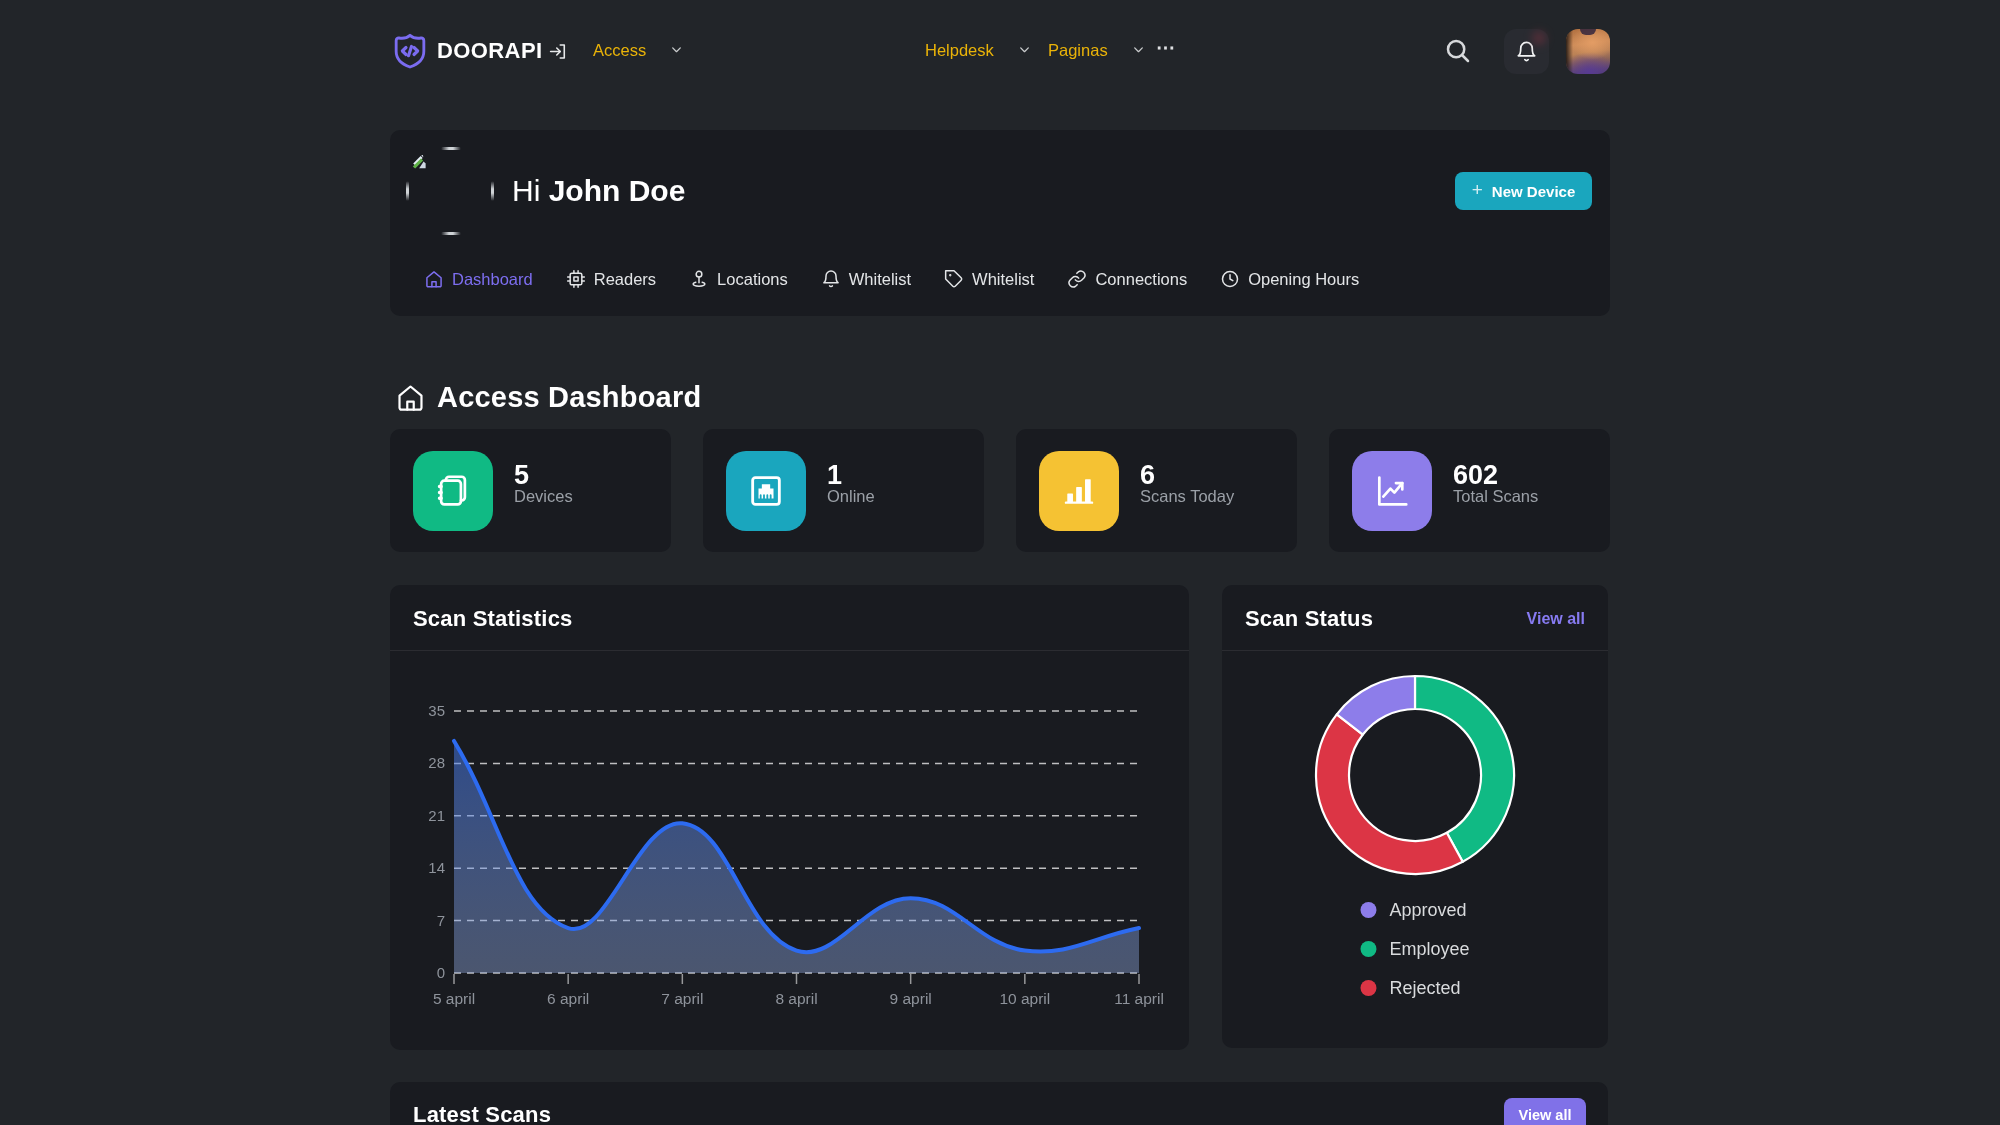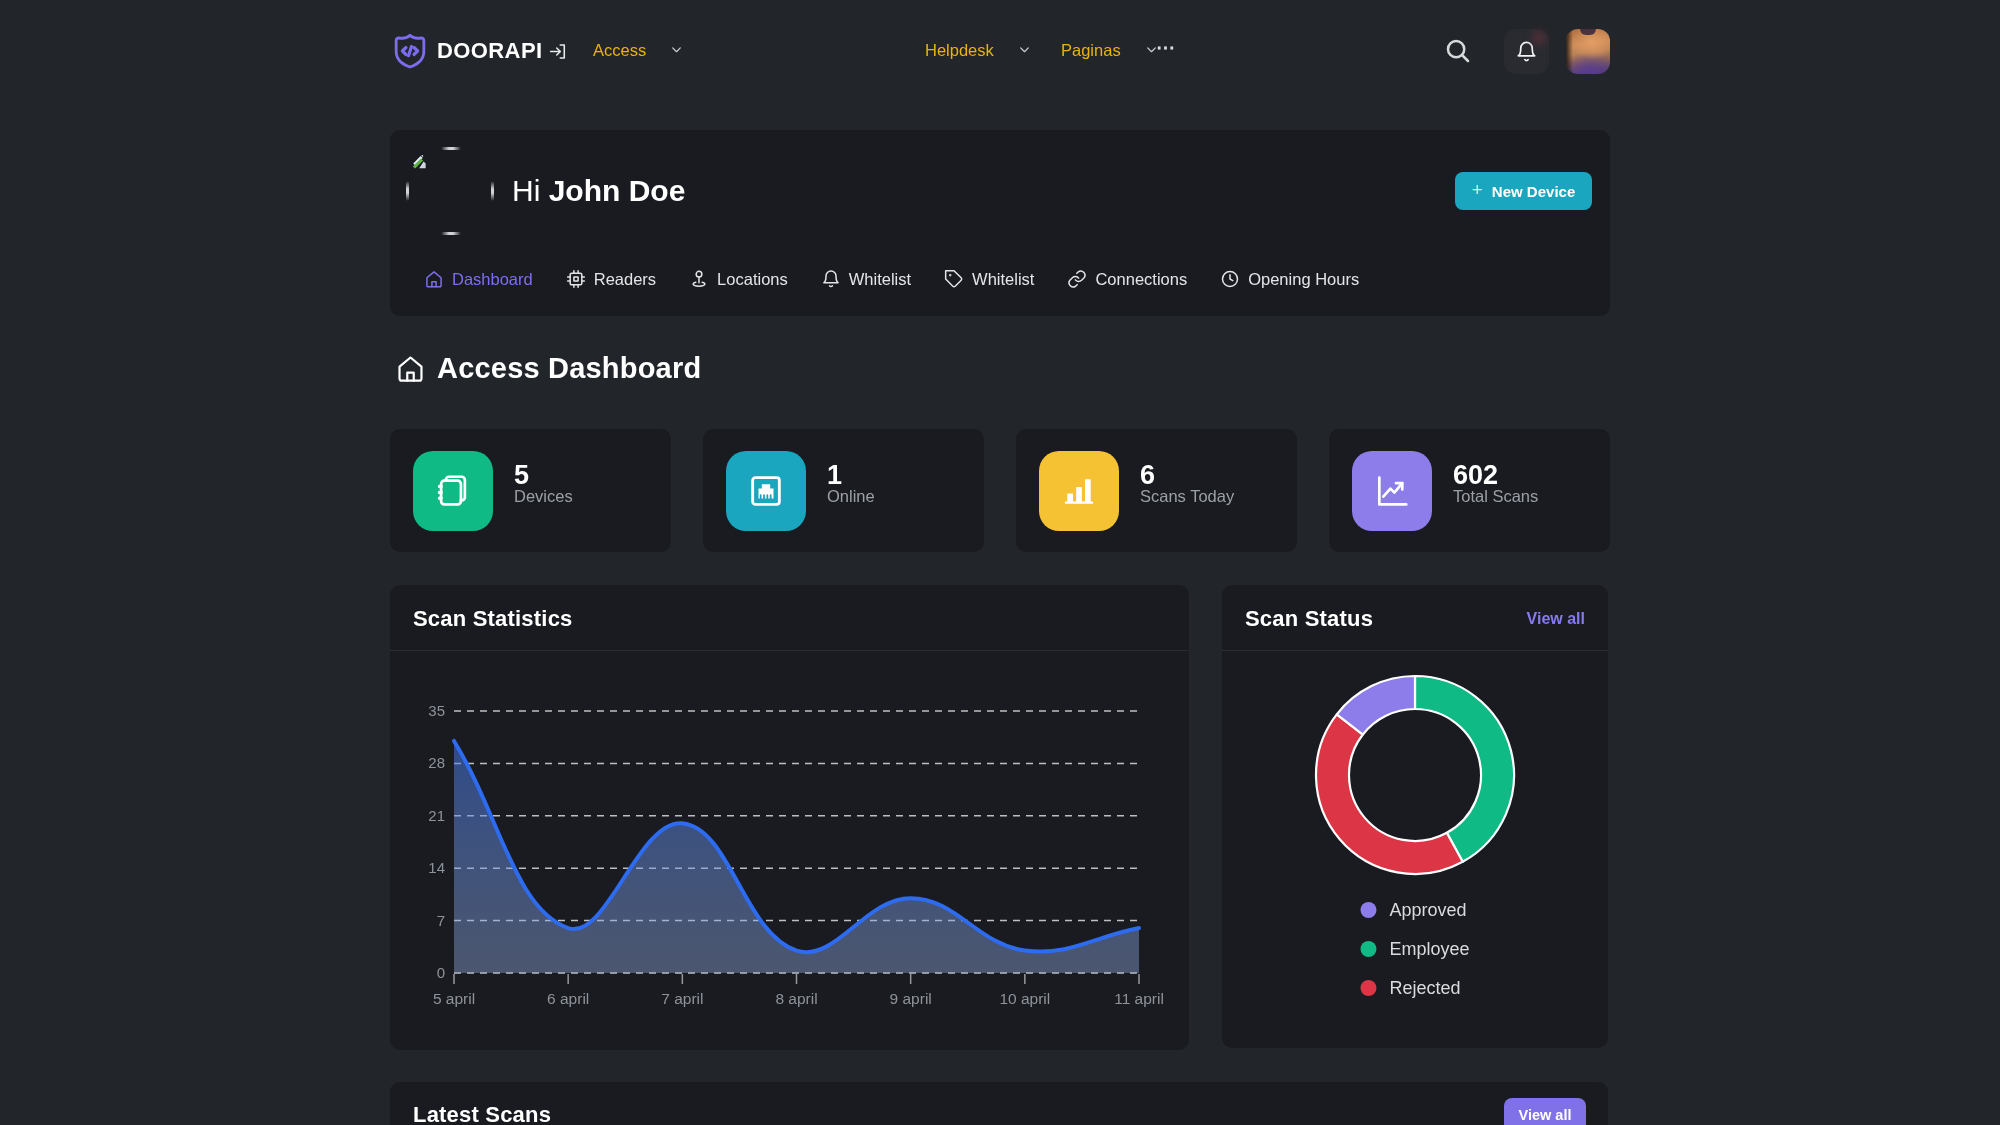--- a/index.html
+++ b/index.html
@@ -11,21 +11,21 @@
   
   .topbar { position:absolute; left:0; top:0; width:1220px; height:104px; }
   .topbar > * { position:absolute; }
   .brand { left:0; top:31px; display:flex; align-items:center; gap:7px; cursor:pointer; }
   .brand-name { color:#fff; font-size:22px; font-weight:700; letter-spacing:0.4px; }
   .nav-item { display:flex; align-items:flex-start; gap:24px; color:#eab308; font-size:16.5px; cursor:pointer; }
   .nav-item svg { display:block; }
   .chev { margin-top:2px; opacity:.85; }
   .access-item { left:158px; top:41px; }
   .helpdesk-item { left:535px; top:41px; }
-  .paginas-item  { left:658px; top:41px;margin-left:13px; }
+  .paginas-item  { left:658px; top:41px; }
   .more-item { left:766px; top:36px; color:#dfe1e3; font-size:19px; font-weight:700; letter-spacing:2px; cursor:pointer; }
   .search-btn { left:1053px; top:36px; cursor:pointer; }
   .bell-btn { left:1114px; top:29px; width:45px; height:45px; background:#292b31; border-radius:12px; display:flex; align-items:center; justify-content:center; cursor:pointer; }
   .bell-dot { position:absolute; right:3px; top:2px; width:14px; height:14px; border-radius:50%; background:#64303c; filter:blur(4px); opacity:.7; }
   .avatar { left:1176px; top:29px; width:44px; height:45px; border-radius:12px; cursor:pointer;
             background:
               radial-gradient(30px 24px at 60% 30%, rgba(228,157,101,.95), rgba(228,157,101,0) 72%),
               radial-gradient(34px 26px at 52% 96%, rgba(88,58,150,.9), rgba(88,58,150,0) 78%),
               linear-gradient(172deg, #b06f3f 0%, #cd8c59 34%, #bb8256 52%, #8a6258 70%, #5c4472 88%, #4d3a68 100%);
             overflow:hidden; }
@@ -49,21 +49,21 @@
   .welcome-title b { font-weight:700; }
   .new-device-btn { position:absolute; right:18px; top:42px; width:137px; height:38px; background:#1aa6be; border:none; border-radius:8px;
         color:#fff; font-family:inherit; font-size:15px; font-weight:700; display:flex; align-items:center; justify-content:center; gap:9px; cursor:pointer; }
   .new-device-btn .plus { font-weight:400; font-size:19px; color:rgba(255,255,255,.8); margin-top:-2px; }
   .tabs { position:absolute; left:34px; top:139px; display:flex; gap:33px; }
   .tab { display:flex; align-items:center; gap:8px; font-size:16.5px; font-weight:500; color:#e3e5e7; cursor:pointer; }
   .tab svg { display:block; }
   .tab.active { color:#7d6ef0; }
 
   
-  .section-heading { position:absolute; left:5px; top:352px; display:flex; align-items:center; gap:11px;text-align:right; }
+  .section-heading { position:absolute; left:5px; top:381px; display:flex; align-items:center; gap:11px;text-align:right; }
   .section-heading .title { color:#fff; font-size:29px; font-weight:700; letter-spacing:.2px; }
 
   
   .stat-card { width:281px; height:123px; top:429px; }
   .stat-icon { position:absolute; left:23px; top:22px; width:80px; height:80px; border-radius:20px; display:flex; align-items:center; justify-content:center; }
   .stat-value { position:absolute; left:124px; top:31px; color:#fff; font-size:27px; font-weight:700; }
   .stat-label { position:absolute; left:124px; top:58px; color:#9ba0a7; font-size:16.5px; }
 
   
   .chart-card { left:0; top:585px; width:799px; height:465px; }

